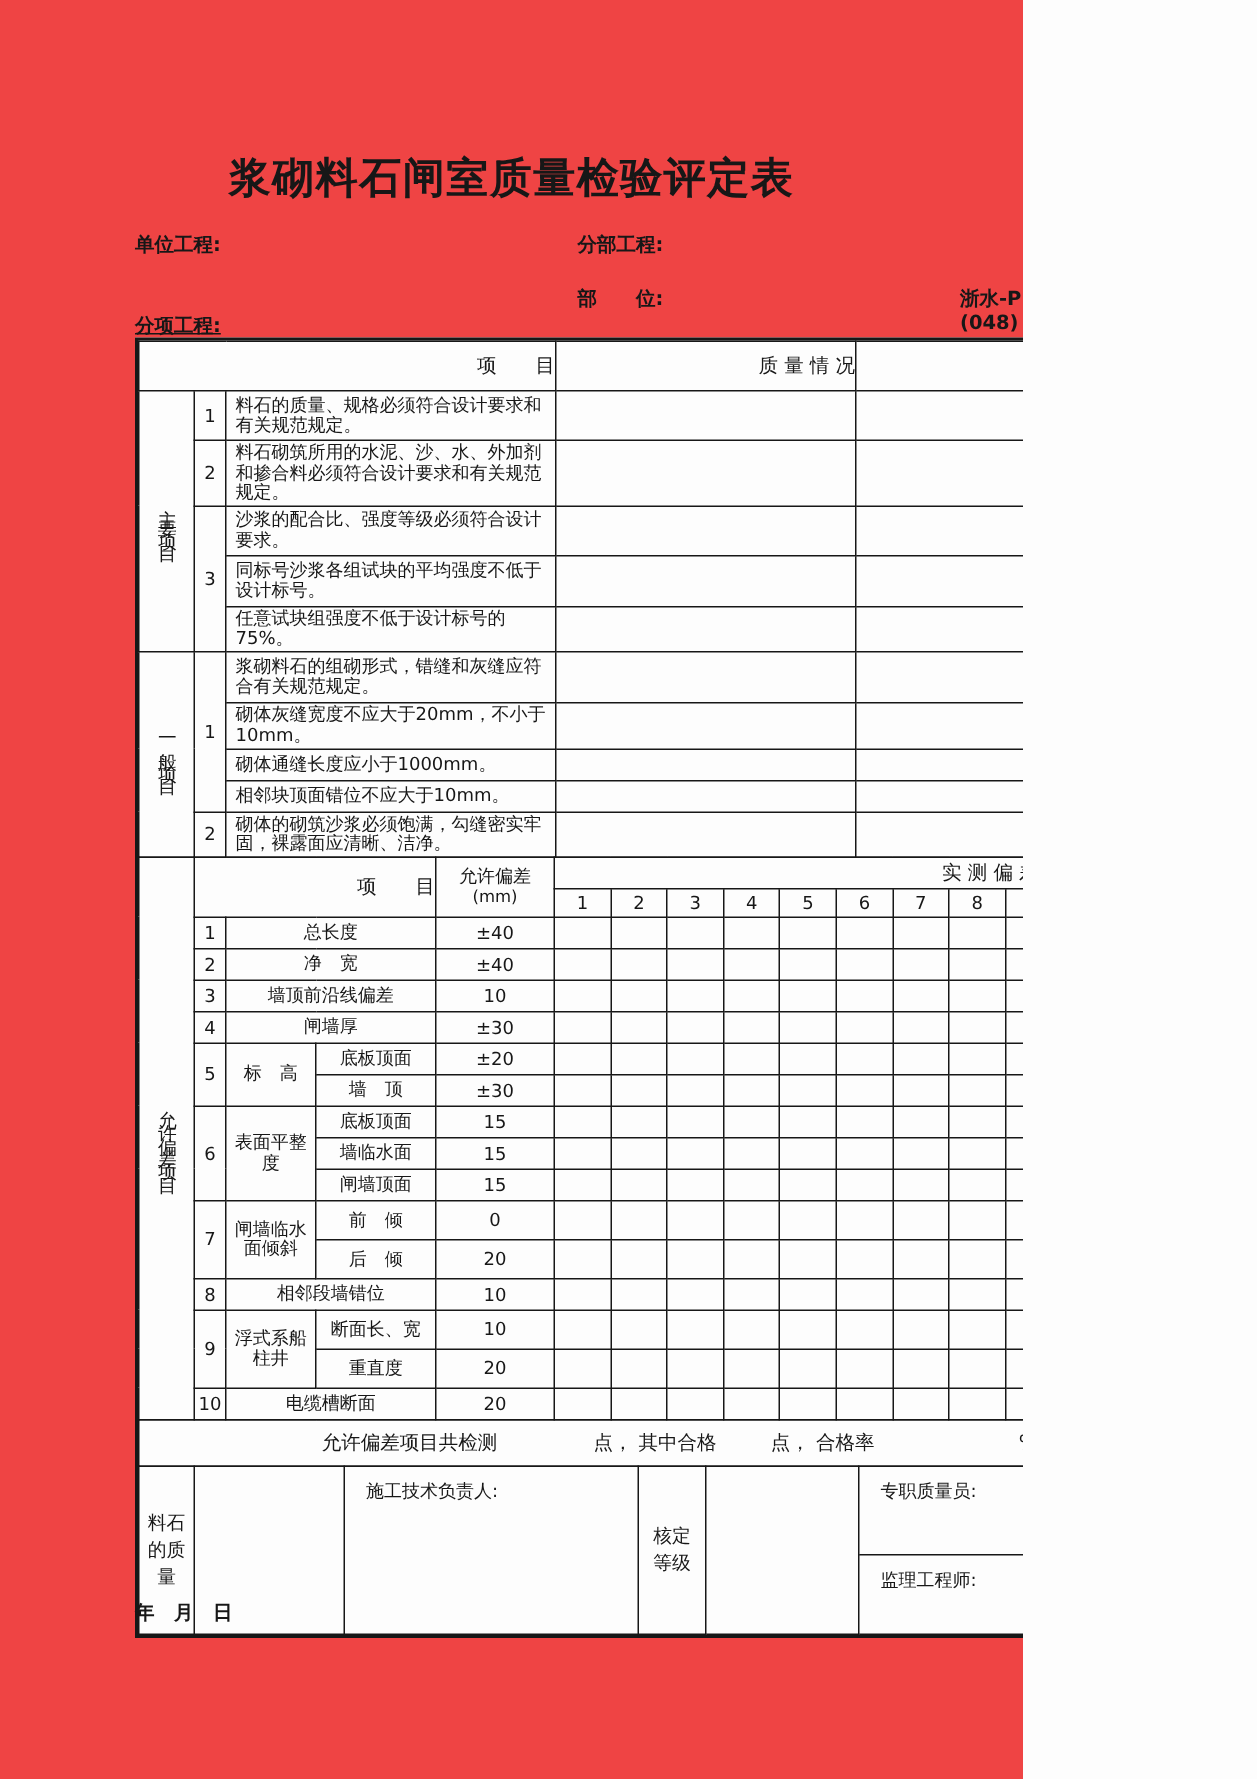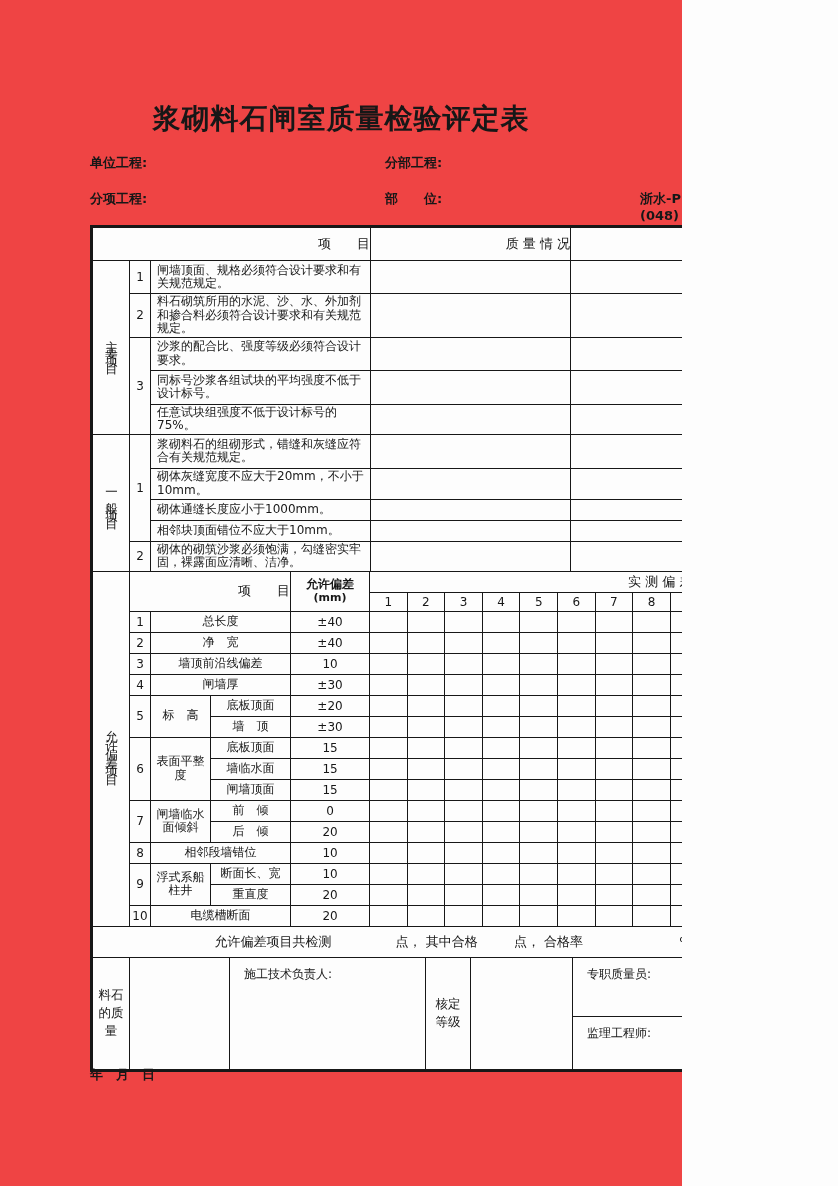--- a/index.html
+++ b/index.html
@@ -4,37 +4,37 @@
 <style>
   * { margin:0; padding:0; box-sizing:border-box; }
   html,body { width:838px; height:1186px; background:#fdfdfd; font-family:"DejaVu Sans","Liberation Sans",sans-serif; color:#171717; }
   #page { position:relative; width:682px; height:1186px; background:#ef4444; overflow:hidden; }
 
   .title { position:absolute; top:100px; left:0; right:0; text-align:center; font-size:28px; font-weight:bold; letter-spacing:1px; }
 
   .meta-label { position:absolute; font-size:13px; font-weight:bold; }
   .m-unit   { top:154px; left:90px; }
   .m-div    { top:154px; left:385px; }
-  .m-sub    { top:190px; left:90px; }
+  .m-sub    { top:208px; left:90px;text-decoration:underline; }
   .m-part   { top:190px; left:385px; }
   .m-code   { top:190px; left:640px; width:110px; text-align:left; font-weight:bold; }
 
   #formwrap { position:absolute; top:225px; left:90px; width:658px; border:2px solid #171717; background:#fdfdfd; }
   table { border-collapse:collapse; width:100%; table-layout:fixed; }
   table + table { margin-top:-1px; }
   td { border:1px solid #171717; font-size:12px; text-align:center; vertical-align:middle; overflow:hidden; }
 
   .itext { text-align:left; padding:1px 4px 1px 6px; line-height:13.5px; }
   .vcell span.vtext { writing-mode:vertical-rl; text-orientation:upright; letter-spacing:8px; font-size:12.5px; }
   .vcell span.vtext6 { letter-spacing:9px; }
   .hdr { font-size:13px;text-align:right; }
-  .allow-hdr { line-height:13px; font-size:12px;font-weight:bold; }
+  .allow-hdr { line-height:13px; font-size:12px; }
   .allow-unit { font-size:11px; }
   .num { font-size:12px; }
-  .wrap2 { line-height:13.5px; padding:0 2px; }
+  .wrap2 { line-height:13.5px; padding:12px 2px; }
 
   .sumrow td { text-align:center; font-size:13px; }
   .sumrow span { display:inline-block; }
   .s1 { margin-left:68px; }
   .s2 { margin-left:60px; }
   .s3 { margin-left:32px; }
   .s4 { margin-left:92px; }
 
   .ftop { vertical-align:top; text-align:left; padding:8px 4px 0 14px; font-size:12px; }
   .grade2 { display:inline-block; width:30px; word-break:break-all; line-height:1.45; font-size:12.5px; text-align:center; }
@@ -66,21 +66,21 @@
         </colgroup>
       <tbody>
           <tr style="height:33px">
         <td colspan="3" class="hdr">项　　目</td>
         <td class="hdr">质 量 情 况</td>
         <td class="hdr">检 验 意 见</td>
       </tr>
       <tr style="height:33px">
         <td rowspan="5" class="vcell"><span class="vtext">主要项目</span></td>
         <td class="num">1</td>
-        <td class="itext">闸墙顶面、规格必须符合设计要求和有关规范规定。</td>
+        <td class="itext">料石的质量、规格必须符合设计要求和有关规范规定。</td>
         <td></td>
         <td></td>
       </tr>
       <tr style="height:40px">
         <td class="num">2</td>
         <td class="itext">料石砌筑所用的水泥、沙、水、外加剂和掺合料必须符合设计要求和有关规范规定。</td>
         <td></td>
         <td></td>
       </tr>
       <tr style="height:33px">

